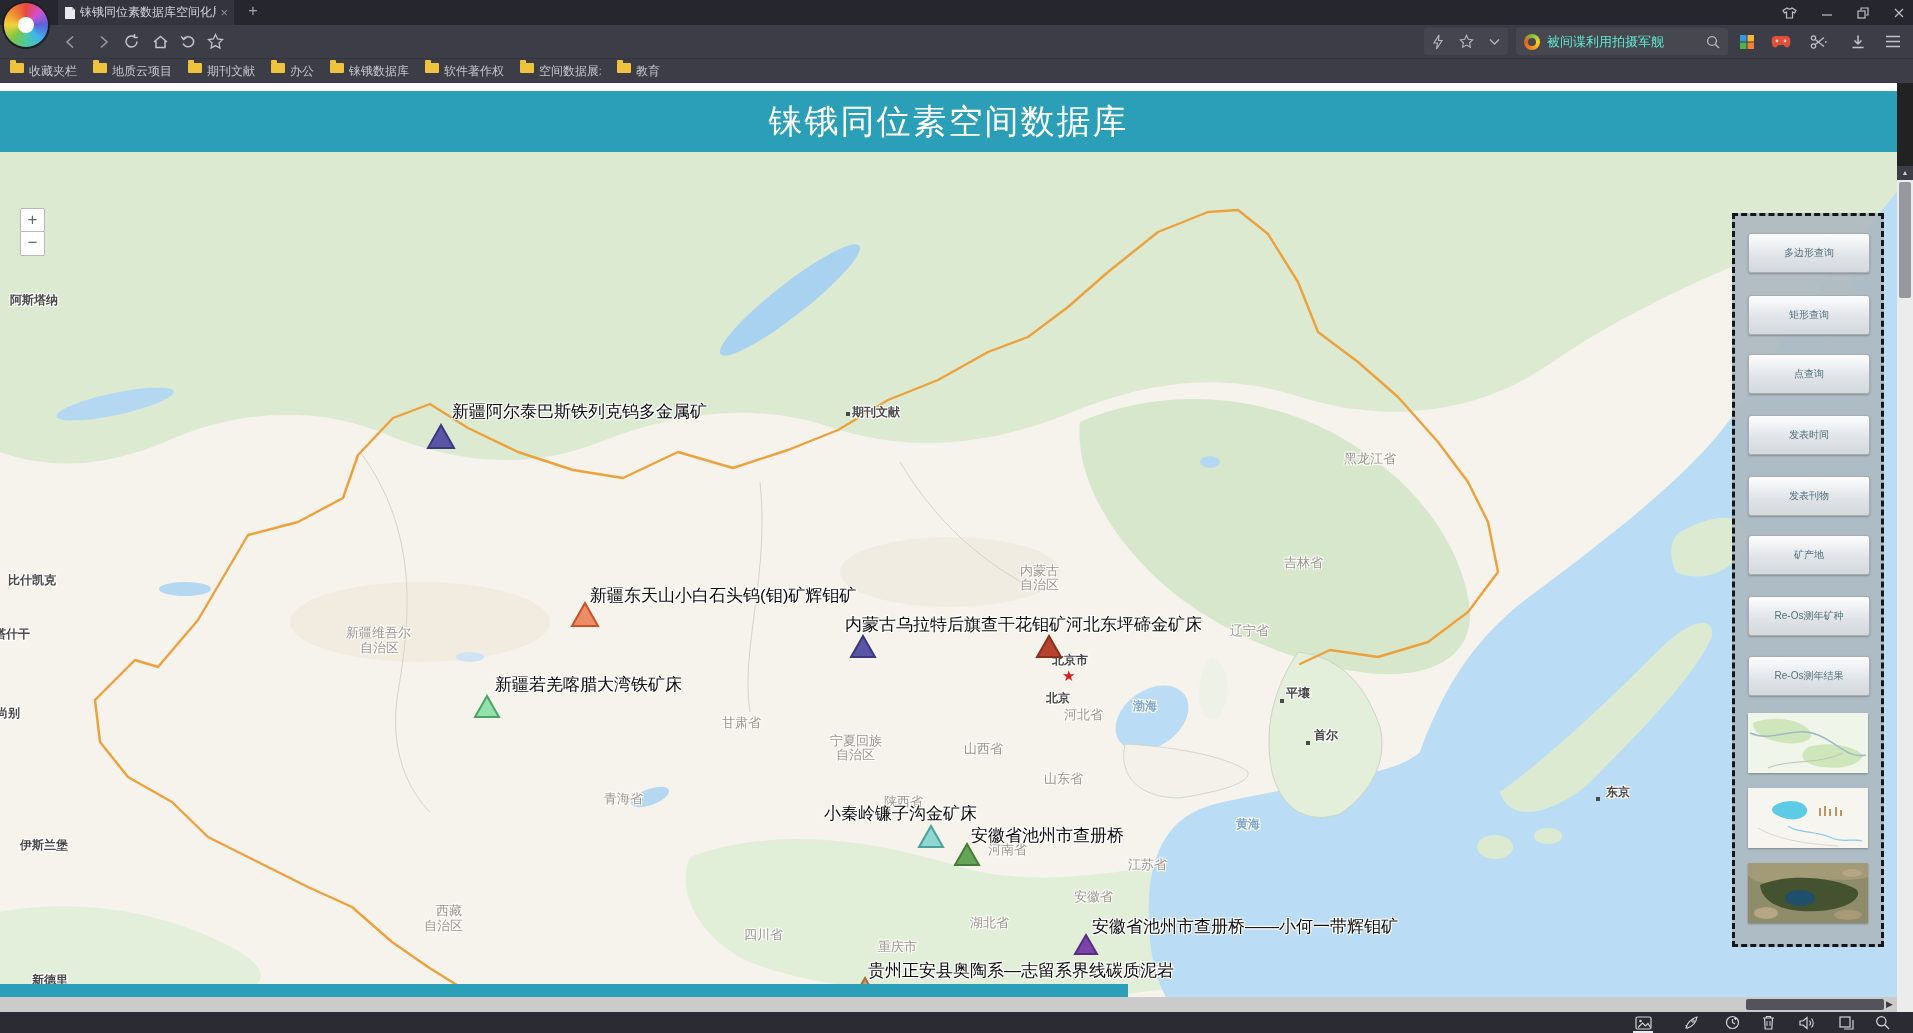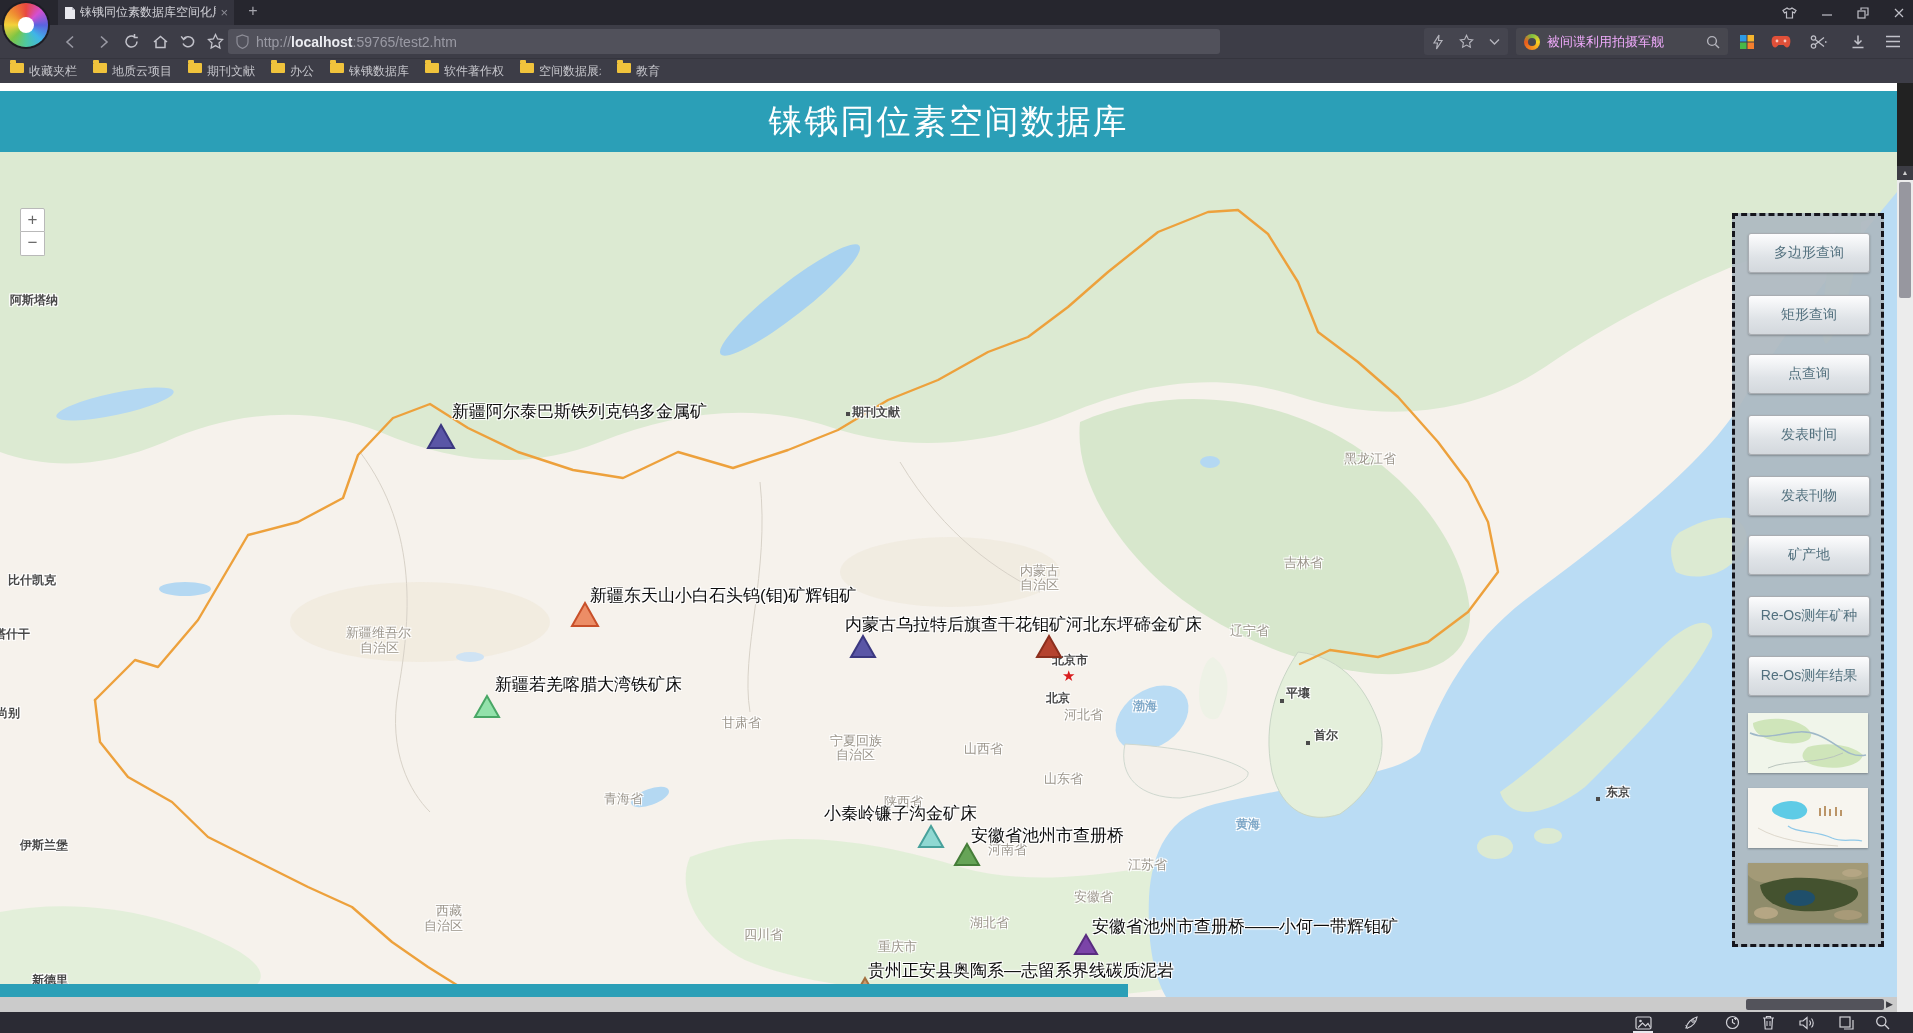--- a/index.html
+++ b/index.html
@@ -26,21 +26,21 @@
               display:flex;align-items:center;padding:0 8px;box-sizing:border-box;}
   .url{font-size:14px;color:#9a9aa4;white-space:nowrap;}
   .url b{color:#ecedf2;font-weight:bold;}
   .quickbox{position:absolute;left:1424px;top:3px;width:84px;height:27px;background:#45454f;border-radius:3px;
             display:flex;align-items:center;justify-content:space-around;}
   .searchbox{position:absolute;left:1516px;top:3px;width:212px;height:27px;background:#47474f;border-radius:3px;
              display:flex;align-items:center;padding:0 8px;box-sizing:border-box;gap:7px;}
   .s360{width:16px;height:16px;border-radius:50%;flex:0 0 16px;
         background:conic-gradient(#7ac143,#f9d423,#f78d1e,#e85a1e,#7ac143);position:relative;}
   .s360:after{content:"";position:absolute;left:4px;top:4px;width:8px;height:8px;border-radius:50%;background:#47474f;}
-  .searchbox .q{flex:1;font-size:13px;color:#f0abfc;white-space:nowrap;overflow:hidden;}
+  .searchbox .q{flex:1;font-size:13px;color:#5eead4;white-space:nowrap;overflow:hidden;}
 
   .bookmarks{position:absolute;left:0;top:58px;width:1913px;height:25px;background:#3d3d47;
              border-top:1px solid #35353e;display:flex;align-items:center;padding-left:10px;box-sizing:border-box;}
   .bm{display:flex;align-items:flex-start;margin-right:16px;}
   .folder{width:14px;height:10px;background:#f0c33c;border-radius:1px;position:relative;margin-right:5px;flex:0 0 14px;}
   .folder:before{content:"";position:absolute;left:0;top:-3px;width:6px;height:3px;background:#f0c33c;border-radius:1px 1px 0 0;}
   .bm span.lbl{font-size:12px;color:#c6c6cc;white-space:nowrap;overflow:hidden;display:block;}
   .bm.clip span.lbl{max-width:62px;}
 
   
@@ -63,21 +63,21 @@
   .dlabel{font-size:17px;color:#0b0b0b;}
   .cdot{position:absolute;width:4px;height:4px;background:#4a4a4a;}
   .star{position:absolute;color:#d81e1e;font-size:15px;line-height:1;text-shadow:0 0 2px #fff;}
 
   .footerstrip{position:absolute;left:0;top:832px;width:1128px;height:14px;z-index:12;}
 
   
   .panel{position:absolute;left:1732px;top:61px;width:152px;height:734px;z-index:15;
          background:rgba(172,184,192,0.92);border:3px dashed #15151c;box-sizing:border-box;}
   .qbtn{position:absolute;left:13px;width:120px;height:38px;border:1px solid #a9adb2;border-radius:3px;
-        background:linear-gradient(#fdfdfe,#dfe3e7 60%,#d3d8dd);color:#52707e;font-size:14px;
+        background:linear-gradient(#fdfdfe,#dfe3e7 60%,#d3d8dd);color:#52707e;font-size:10px;
         display:flex;align-items:center;justify-content:center;box-shadow:0 1px 2px rgba(0,0,0,.25);}
   .thumb{position:absolute;left:13px;width:120px;height:60px;overflow:hidden;box-shadow:0 1px 2px rgba(0,0,0,.3);}
 
   
   .hscroll{position:absolute;left:0;top:914px;width:1897px;height:15px;background:#cbcbcb;}
   .hthumb{position:absolute;left:1746px;top:2px;width:138px;height:11px;background:#53535b;border-radius:2px;}
   .harrow{position:absolute;left:1886px;top:2px;color:#3a3a40;font-size:9px;line-height:11px;}
   .vscroll{position:absolute;left:1897px;top:83px;width:16px;height:929px;background:#ececec;}
   .varr{position:absolute;left:0;width:16px;height:14px;background:#3c3c44;color:#cfcfcf;font-size:7px;
         text-align:center;line-height:14px;}
@@ -156,26 +156,20 @@
           <path d="M3.5,6 A5.5,5 0 1 1 3,10.5" fill="none" stroke="#c2c2ca" stroke-width="1.5"></path>
           <path d="M1.2,3.4 L3.6,6.4 L6.4,4.4" fill="none" stroke="#c2c2ca" stroke-width="1.5"></path>
         </svg>
       </div>
     <div class="tbtn" style="left:202px;width:26px;">
       <svg class="ic" width="17" height="17" viewBox="0 0 17 17">
           <path d="M8.5,1.5 L10.6,6 L15.5,6.6 L12,10 L12.9,15 L8.5,12.6 L4.1,15 L5,10 L1.5,6.6 L6.4,6 Z" fill="none" stroke="#c2c2ca" stroke-width="1.3"></path>
         </svg>
       </div>
 
-    <div class="addressbar">
-      <svg class="ic" width="13" height="15" viewBox="0 0 13 15" style="margin-right:7px;">
-        <path d="M6.5,1 L12,3 V8 C12,11.5 9.5,13.5 6.5,14.3 C3.5,13.5 1,11.5 1,8 V3 Z" fill="none" stroke="#8e8e98" stroke-width="1.2"></path>
-        </svg>
-      <span class="url"><span>http://</span><b>localhost</b><span>:59765/test2.htm</span></span>
-    </div>
 
     <div class="quickbox">
       <svg class="ic" width="12" height="16" viewBox="0 0 12 16">
           <path d="M7,1 L2,9 H5.5 L4.5,15 L10,6.5 H6.5 Z" fill="none" stroke="#b4b4bc" stroke-width="1.2"></path>
         </svg>
       <svg class="ic" width="15" height="15" viewBox="0 0 17 17">
           <path d="M8.5,1.5 L10.6,6 L15.5,6.6 L12,10 L12.9,15 L8.5,12.6 L4.1,15 L5,10 L1.5,6.6 L6.4,6 Z" fill="none" stroke="#b4b4bc" stroke-width="1.3"></path>
         </svg>
       <svg class="ic" width="11" height="8" viewBox="0 0 11 8">
           <path d="M1,1.5 L5.5,6 L10,1.5" fill="none" stroke="#b4b4bc" stroke-width="1.4"></path>

